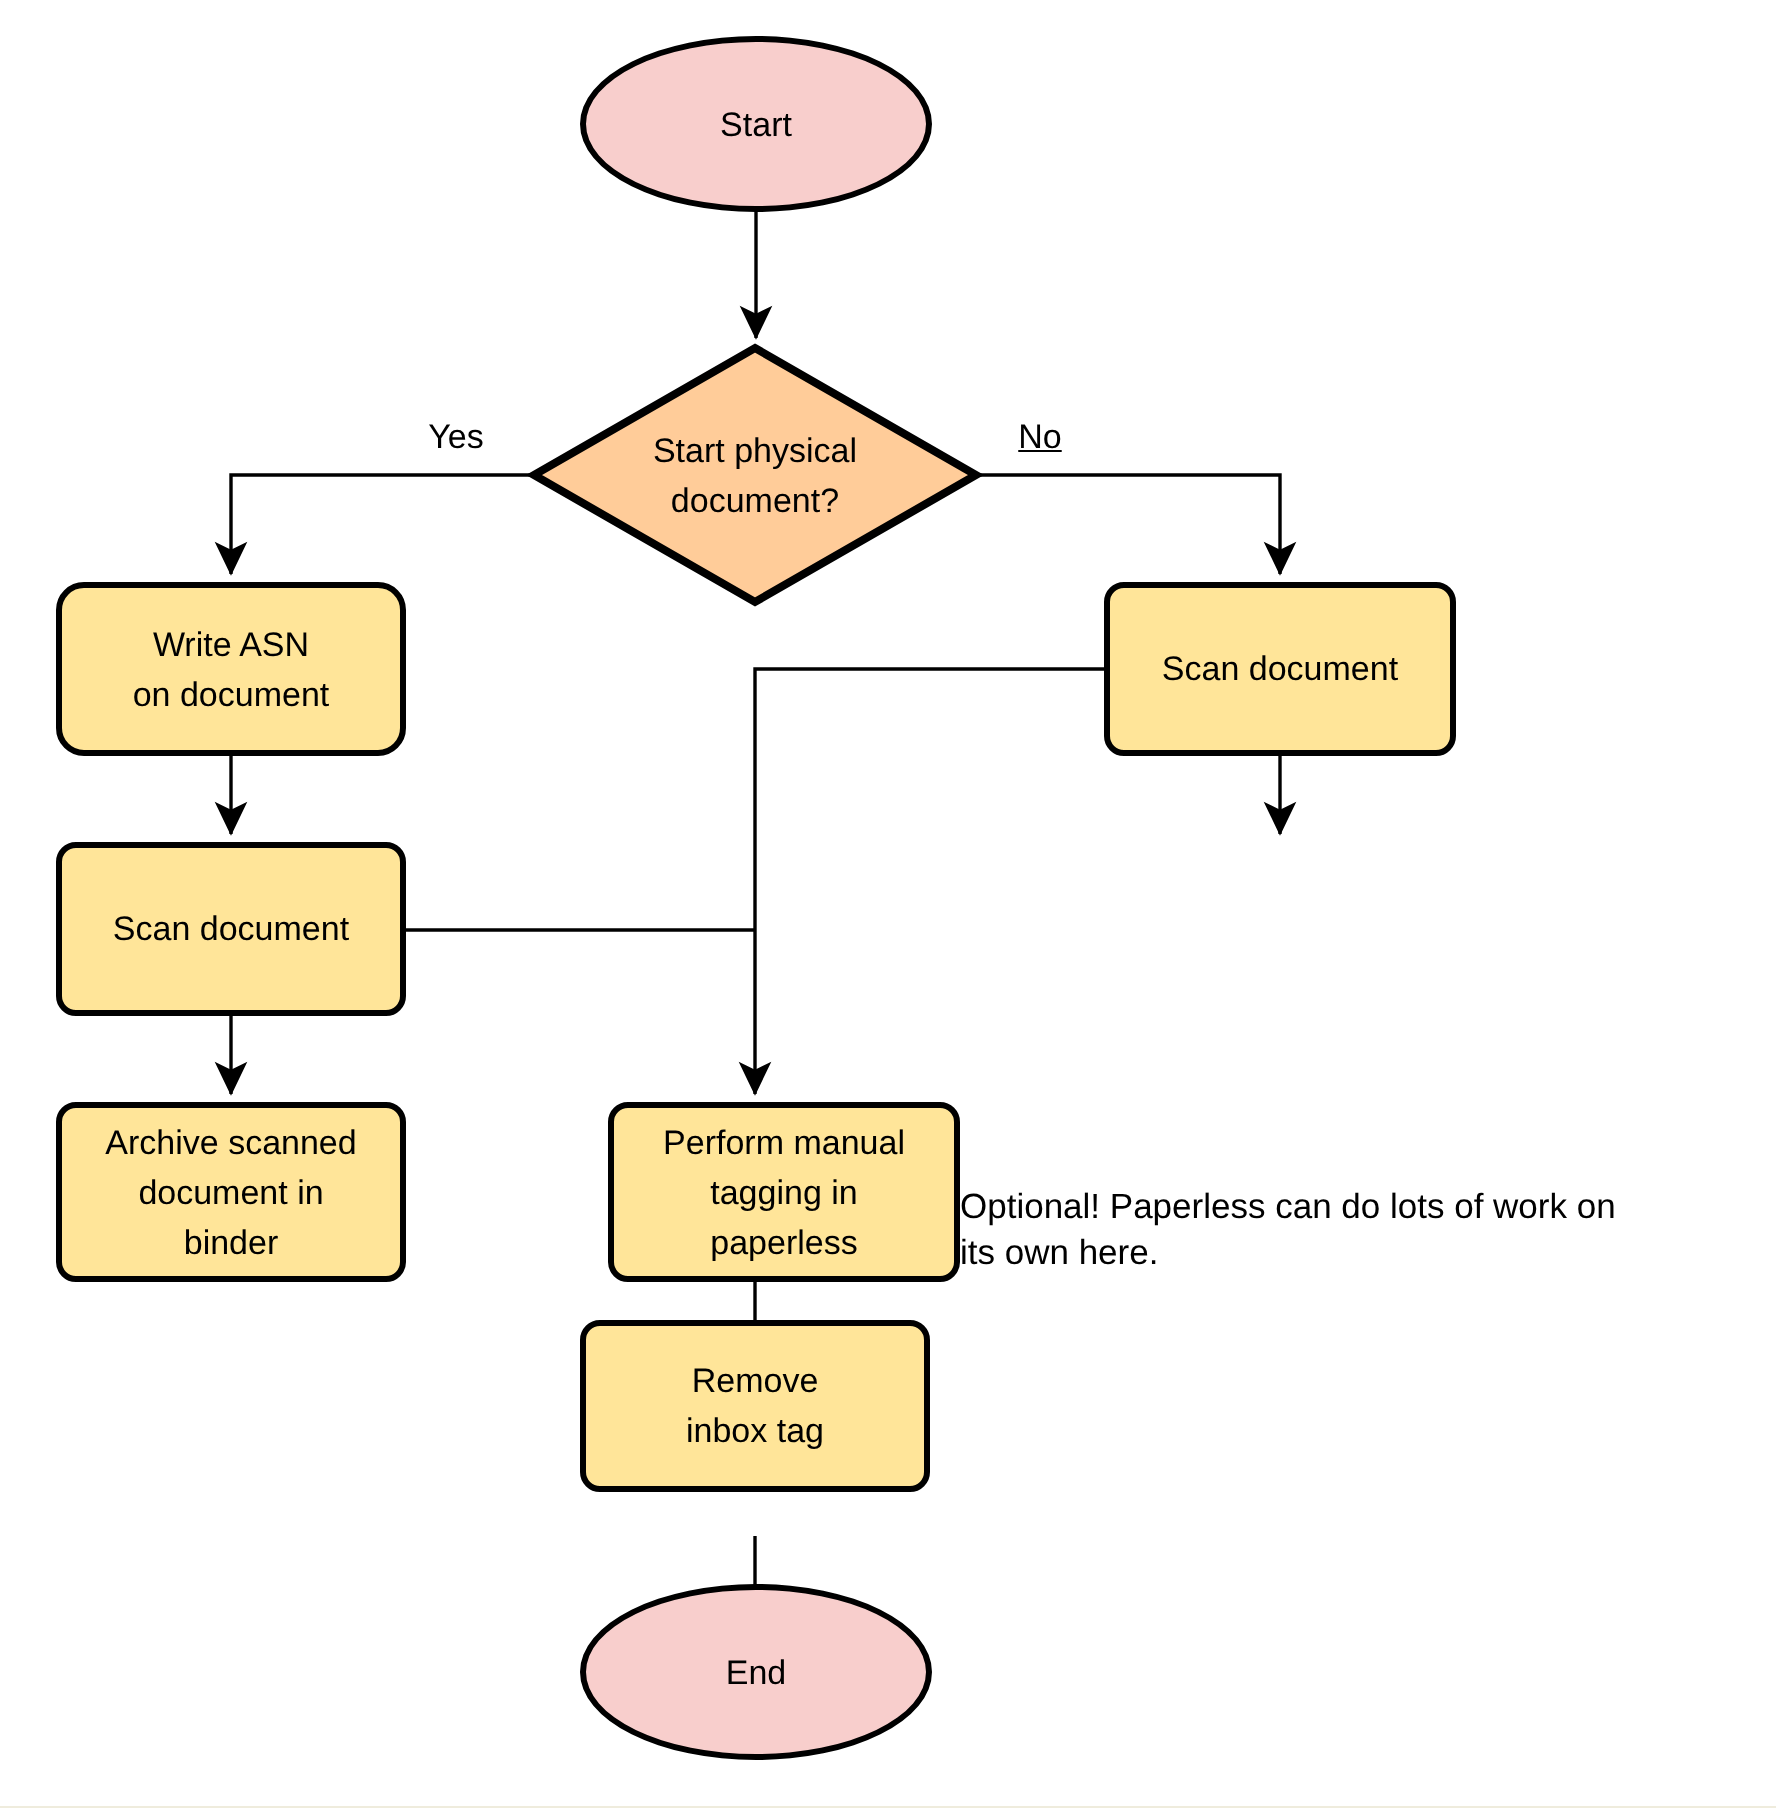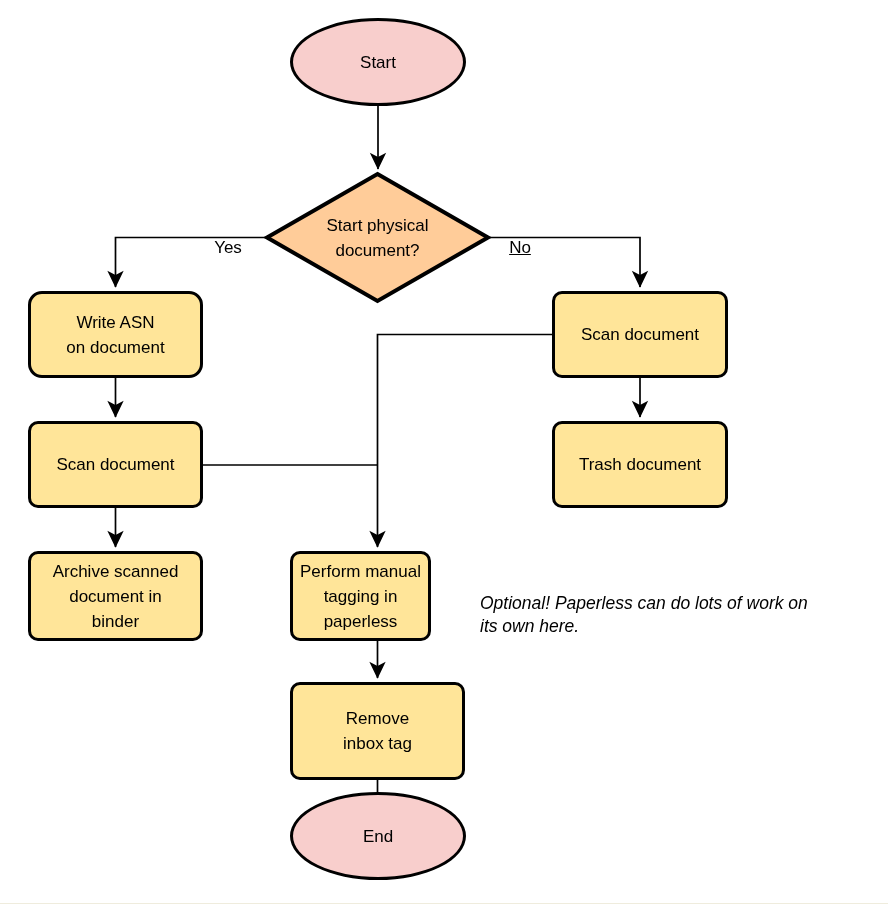--- a/index.html
+++ b/index.html
@@ -66,42 +66,40 @@
     background: transparent;
     z-index: 3;
   }
   .edge-label {
     position: absolute;
     z-index: 3;
     font-size: 17px;
     color: #000;
     text-align: center;
     white-space: nowrap;
-    margin-top: 29px;
   }
   .annotation {
     position: absolute;
     z-index: 3;
     font-size: 17.5px;
-    font-style: italic;
     color: #000;
     line-height: 23px;
     white-space: pre-line;
     text-align: left;
   }
   
   .n-start        { left: 290px; top: 18px;  width: 176px; height: 88px; }
   .n-decision-lbl { left: 288px; top: 210px; width: 179px; height: 56px; }
   .n-write-asn    { left: 28px;  top: 291px; width: 175px; height: 87px; border-radius: 14px; }
   .n-scan-left    { left: 28px;  top: 421px; width: 175px; height: 87px; }
   .n-archive      { left: 28px;  top: 551px; width: 175px; height: 90px; align-items: center; }
   .n-scan-right   { left: 552px; top: 291px; width: 176px; height: 87px; }
   .n-trash        { left: 552px; top: 421px; width: 176px; height: 87px; }
-  .n-tagging      { left: 290px; top: 551px; width: 141px; height: 90px; }
-  .n-remove-inbox { left: 290px; top: 682px; width: 175px; height: 98px; }
+  .n-tagging      { left: 304px; top: 551px; width: 176px; height: 90px; }
+  .n-remove-inbox { left: 290px; top: 660px; width: 175px; height: 86px; }
   .n-end          { left: 290px; top: 792px; width: 176px; height: 88px; }
   .l-yes          { left: 203px; top: 209px; width: 50px; }
   .l-no           { left: 495px; top: 209px; width: 50px; text-decoration: underline; }
   .a-optional     { left: 480px; top: 592px; width: 404px; }
   .bottom-edge {
     position: absolute;
     left: 0; top: 903px;
     width: 888px; height: 1px;
     background: #efecdd;
     z-index: 1;
@@ -157,23 +155,20 @@
   <div class="node rect n-archive">
     <span>Archive scanned
 document in
 binder</span>
   </div>
 
   <div class="node rect n-scan-right">
     <span>Scan document</span>
   </div>
 
-  <div class="node rect n-trash">
-    <span>Trash document</span>
-  </div>
 
   <div class="node rect n-tagging">
     <span>Perform manual
 tagging in
 paperless</span>
   </div>
 
   <div class="annotation a-optional">Optional! Paperless can do lots of work on
 its own here.</div>
 

